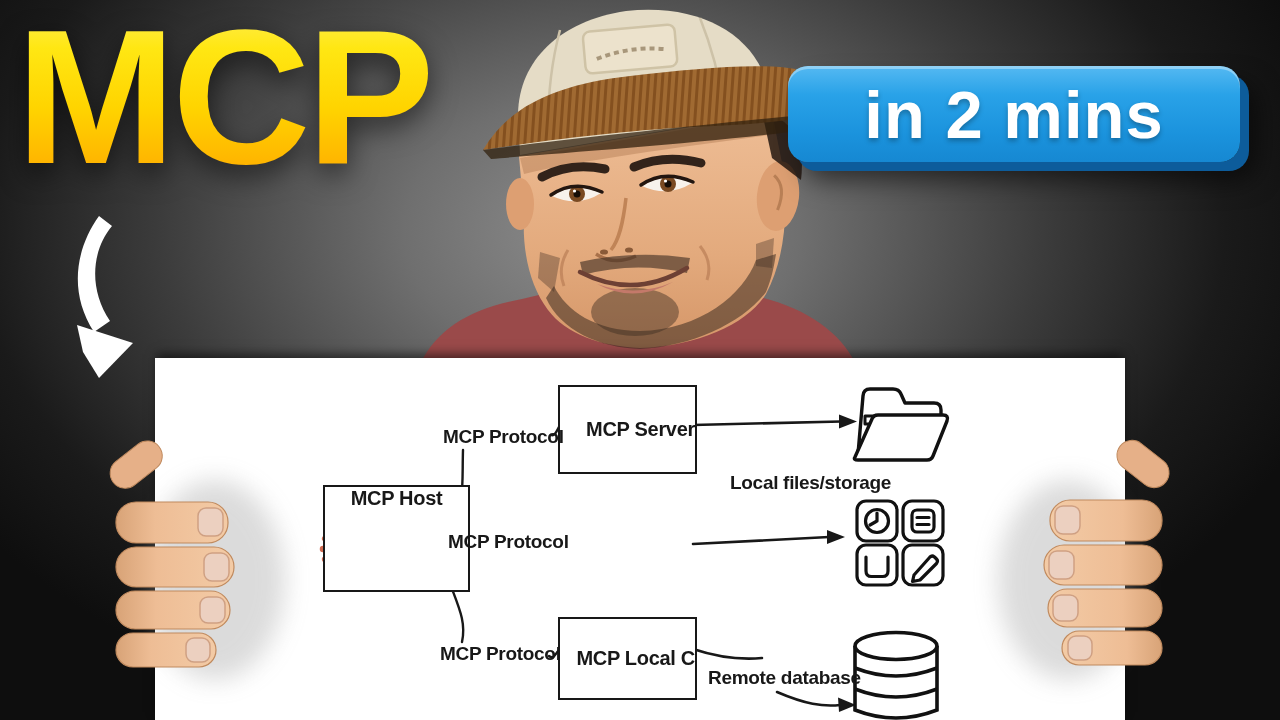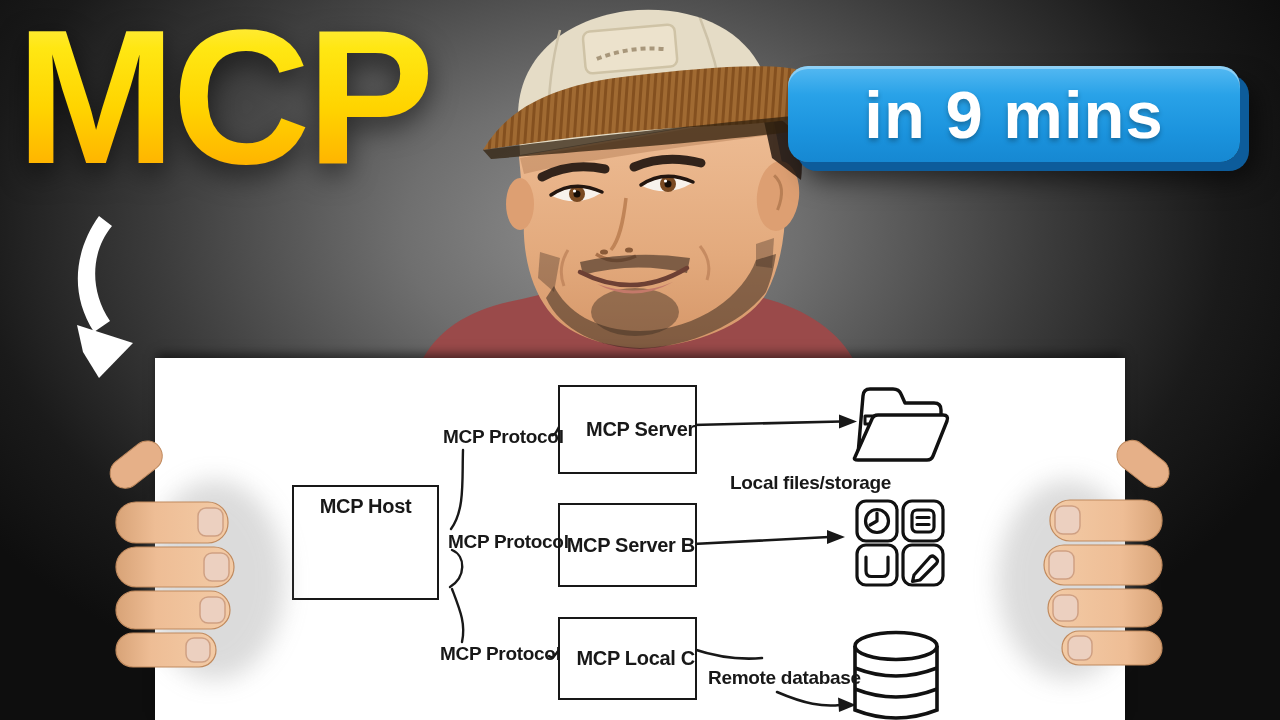--- a/index.html
+++ b/index.html
@@ -162,21 +162,21 @@
     <path d="M 762,112 C 790,118 806,140 801,180 L 772,158 Z" fill="#241810" opacity=".85"></path>
 
     <path d="M 483,150 C 510,104 560,84 630,76 C 700,68 762,62 801,70 C 820,76 828,96 822,113 C 792,122 742,125 690,127 C 620,131 540,141 483,150 Z" fill="url(#cord)"></path>
     <path d="M 483,150 C 556,140 700,125 822,113 L 818,128 C 742,140 560,153 491,159 Z" fill="#31210f" opacity=".75"></path>
   </g>
 </svg>
 
 <div class="title">MCP</div>
 
 <div class="badge">
-  <span>in 9 mins</span>
+  <span>in 2 mins</span>
 </div>
 
 <div class="panel">
   <svg class="diagram-svg" viewBox="0 0 970 362">
     <g fill="none" stroke="#181818" stroke-width="2.4" stroke-linecap="round">
 
       <path d="M 308,92 C 307,122 310,152 296,171"></path>
       <path d="M 396,77 C 400,79 402,72 405,67"></path>
 
       <path d="M 297,192 C 311,198 311,219 295,229"></path>
@@ -241,28 +241,25 @@
     </g>
 
     <g fill="#ffffff" stroke="#111" stroke-width="3.6">
       <path d="M 700,288 V 352 Q 741,368 782,352 V 288" fill="#fff"></path>
       <ellipse cx="741" cy="288" rx="41" ry="13.5"></ellipse>
       <path d="M 700,310 Q 741,326 782,310" fill="none"></path>
       <path d="M 700,331 Q 741,347 782,331" fill="none"></path>
     </g>
   </svg>
 
-  <div class="dg-box" style="left:137px;top:127px;width:143px;height:103px;padding-top:8px;">
+  <div class="dg-box" style="left:168px;top:127px;width:143px;height:103px;padding-top:0;">
     <span>MCP Host</span>
   </div>
   <div class="dg-box center" style="left:403px;top:27px;width:135px;height:85px;">
     <span>MCP Server</span>
-  </div>
-  <div class="dg-box center" style="left:403px;top:145px;width:135px;height:80px;">
-    <span>MCP Server B</span>
   </div>
   <div class="dg-box center" style="left:403px;top:259px;width:135px;height:79px;">
     <span>MCP Local C</span>
   </div>
 
   <div class="dg-label" style="left:288px;top:68px;width:110px;">MCP Protocol</div>
   <div class="dg-label" style="left:293px;top:173px;width:110px;">MCP Protocol</div>
   <div class="dg-label" style="left:285px;top:285px;width:110px;">MCP Protocol</div>
 
   <div class="dg-label" style="left:575px;top:78px;width:160px;margin-top:36px;">Local files/storage</div>

